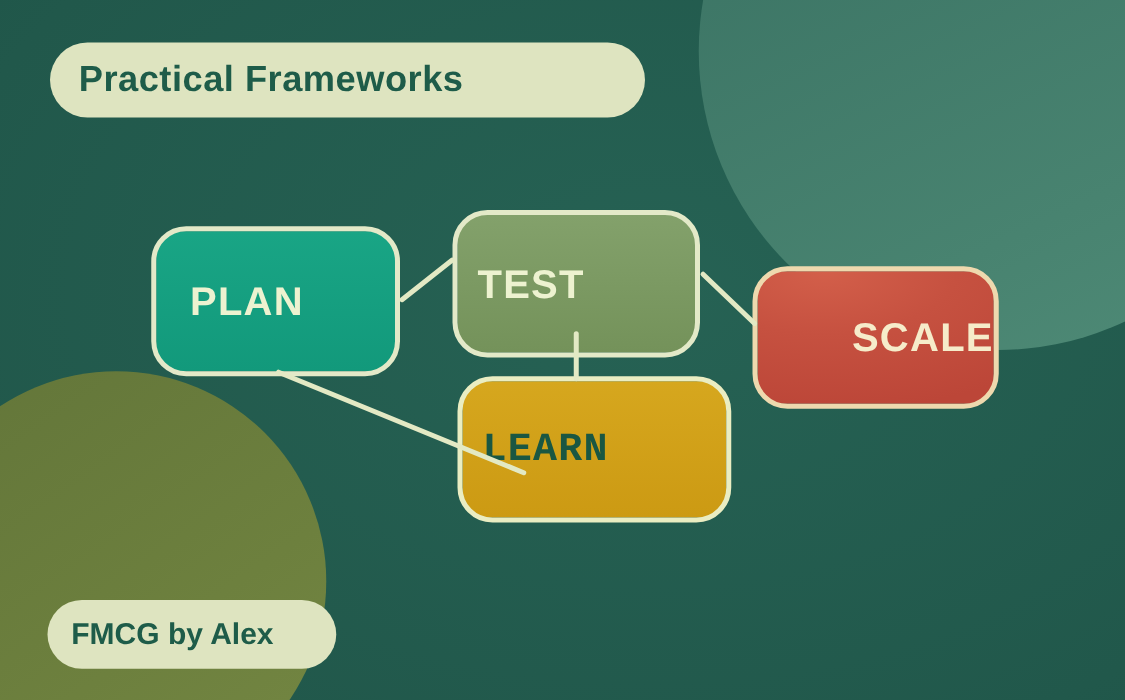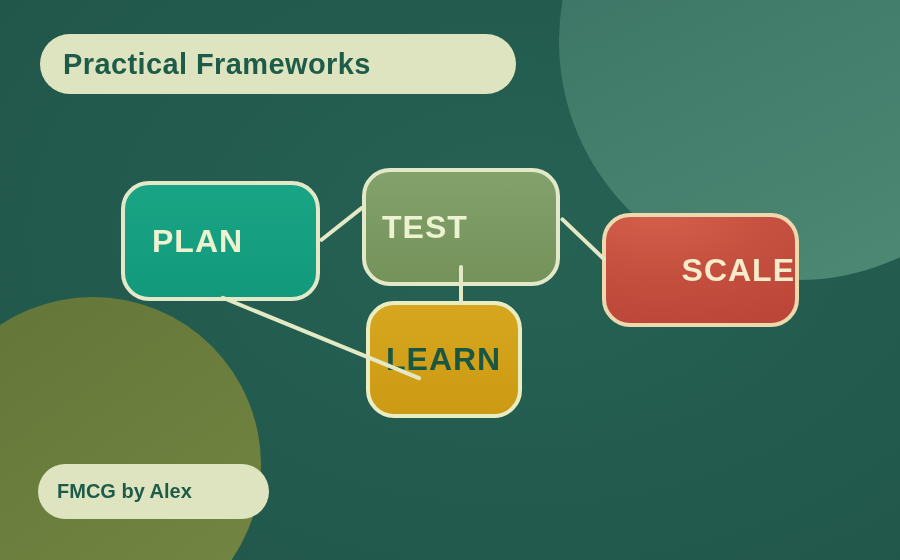--- a/index.html
+++ b/index.html
@@ -23,22 +23,22 @@
 
   .pill {
     position:absolute; background:#dee4c0; display:flex; align-items:center;
     color:#1e5c49; font-weight:bold;
   }
   .pill-title {
     left:40px; top:34px; width:453px; height:60px; border-radius:32px;
     padding-left:23px; font-size:29px; letter-spacing:.4px;
   }
   .pill-footer {
-    left:38px; top:464px; width:212px; height:55px; border-radius:28px;
-    padding-left:19px; font-size:20px;
+    left:38px; top:480px; width:212px; height:55px; border-radius:28px;
+    padding-left:19px; font-size:24px;
   }
 
   .node {
     position:absolute; box-sizing:border-box;
     border:4px solid #e3e9c8; border-radius:28px;
     display:flex; align-items:center; padding-left:16px;
     font-weight:bold; font-size:32px; letter-spacing:1px;
   }
   .node-plan {
     left:121px; top:181px; width:199px; height:120px;
@@ -50,23 +50,23 @@
     background:linear-gradient(180deg,#83a16b 0%, #74925a 100%);
     color:#edf2d0;
     margin-top:17px;
   }
   .node-scale {
     left:602px; top:213px; width:197px; height:114px;
     background:radial-gradient(125% 105% at 28% 0%, #d35f4a 0%, #c65140 45%, #bc4638 100%);
     border-color:#eed9ae; color:#f6ecca;justify-content:flex-end;
   }
   .node-learn {
-    left:366px; top:301px; width:156px; height:117px;
+    left:366px; top:301px; width:219px; height:117px;
     background:linear-gradient(180deg,#d6a71e 0%, #cc9a13 100%);
-    border-color:#eaedc2; color:#1a5742;
+    border-color:#eaedc2; color:#1a5742;font-family:Liberation Mono, monospace;
   }
 
   .connector {
     position:absolute; height:4px; background:#e3e9c4;
     transform-origin:0 50%; border-radius:2px;
   }
   .conn-plan-test  { left:320px; top:239px; width:55px;  transform:rotate(-38.3deg); }
   .conn-test-learn { left:459px; top:265px; width:4px; height:40px; }
   .conn-test-scale { left:561px; top:216px; width:61px;  transform:rotate(43.7deg); }
   .conn-plan-learn { left:221px; top:295px; width:216px; transform:rotate(22.3deg); }

